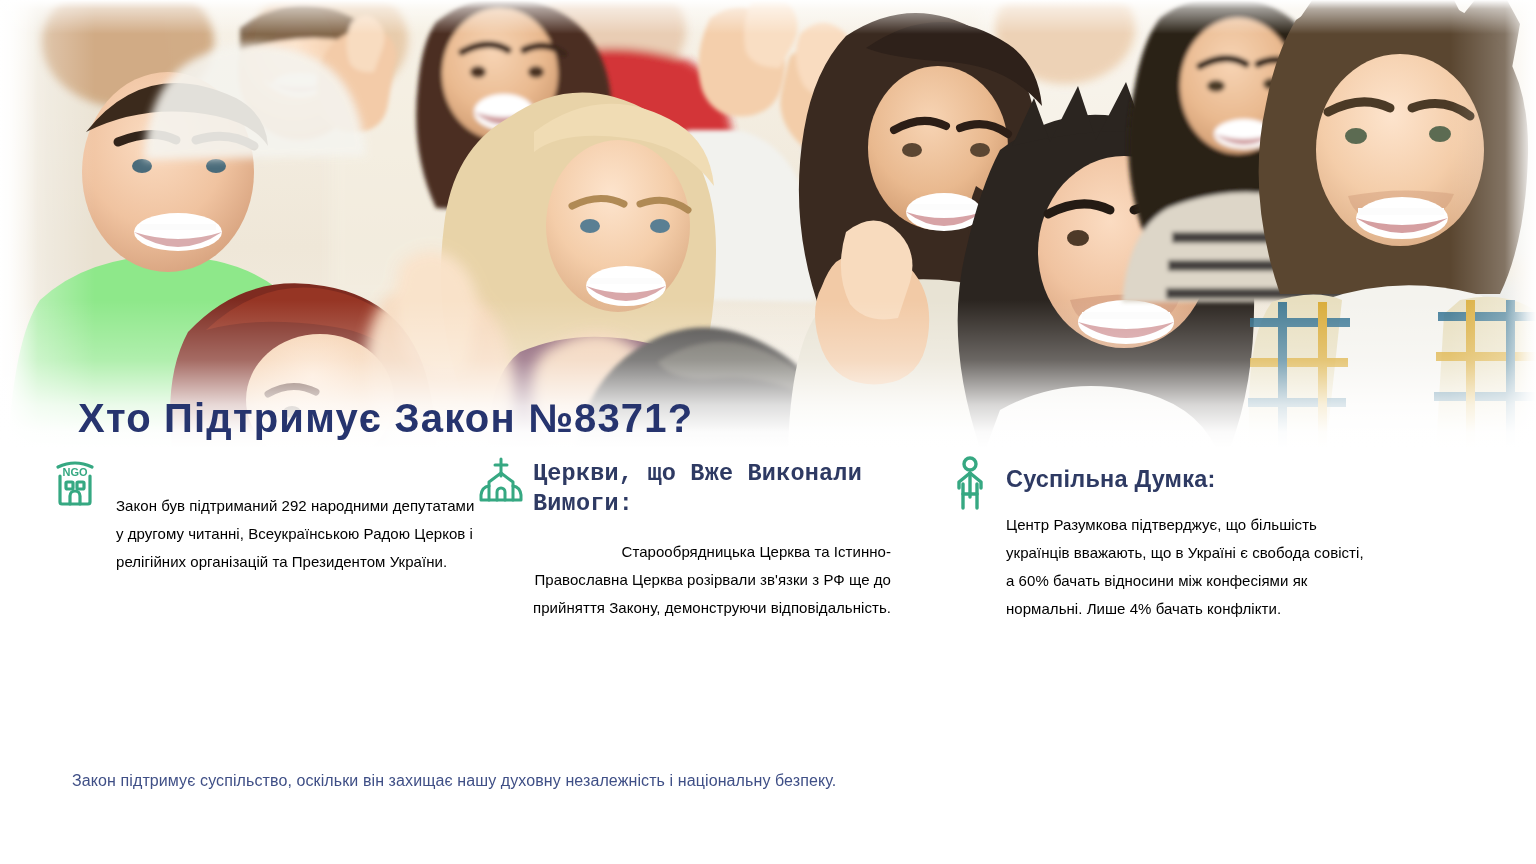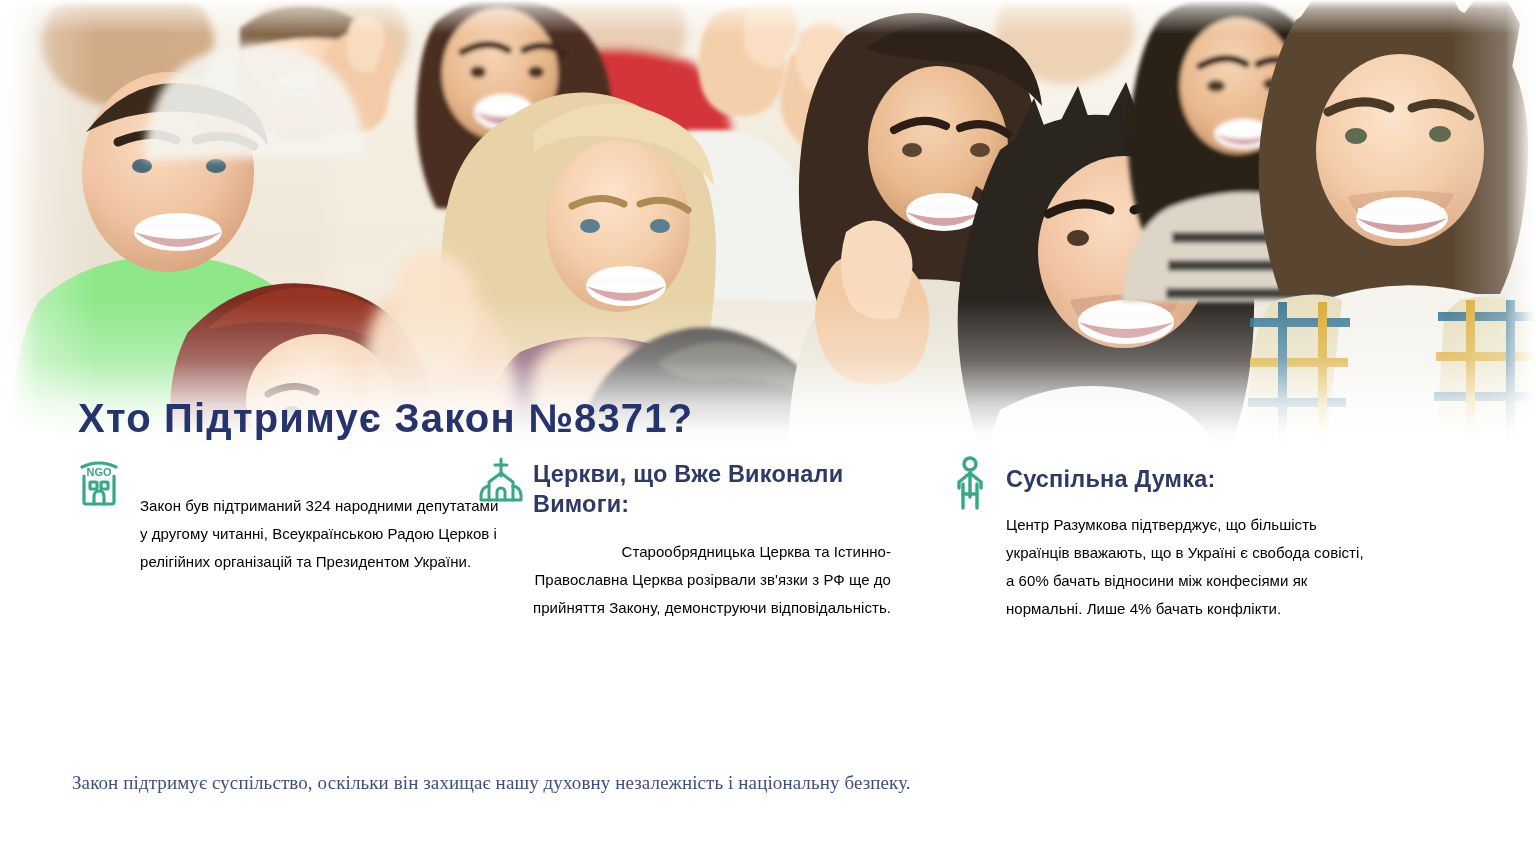--- a/index.html
+++ b/index.html
@@ -82,21 +82,21 @@
     left: 0;
     top: 448px;
     width: 1536px;
     display: flex;
   }
   .col {
     box-sizing: border-box;
     display: flex;
     align-items: flex-start;
   }
-  .col-1 { width: 470px; padding-left: 76px; }
+  .col-1 { width: 470px; padding-left: 52px; }
   .col-2 { width: 470px; padding-left: 7px; }
   .col-3 { width: 520px; padding-left: 10px; }
 
   .col-icon {
     flex: 0 0 auto;
     width: 46px;
     height: 52px;
     margin-top: 8px;
     margin-right: 10px;
   }
@@ -106,44 +106,43 @@
 
   .col-heading {
     color: #2e3a63;
     font-weight: bold;
     font-size: 23.5px;
     line-height: 1.28;
     margin: 13px 0 0 0;
     letter-spacing: 0.2px;
   }
   .col-1 .col-heading { margin-top: 19px; margin-left: 8px; }
-  .col-2 .col-heading { margin-top: 11px; }
+  .col-2 .col-heading { margin-top: 11px; font-family: Liberation Mono, monospace; }
   .col-3 .col-heading { margin-top: 16px; }
 
   .col-text {
     color: #000000;
     font-size: 15px;
     line-height: 1.86;
     margin-top: 22px;
     letter-spacing: 0.05px;
   }
   .col-1 .col-text { margin-left: 8px; margin-top: 44px; width: 360px; }
   .col-2 .col-text { margin-top: 19px; width: 358px; text-align: right; }
   .col-3 .col-text { margin-top: 17px; width: 368px; }
 
   
   .footer-note {
     position: absolute;
     left: 72px;
     top: 772px;
-    font-size: 19px;
+    font-size: 16px;
     color: #3f4f86;
     letter-spacing: 0.1px;
     white-space: nowrap;
-    font-family: Liberation Serif, serif;
   }
 </style>
 </head>
 <body>
 
 <div class="hero">
   <div class="hero-photo">
     <svg viewBox="0 0 1536 448" preserveAspectRatio="none" xmlns="http://www.w3.org/2000/svg">
       <defs>
         <linearGradient id="wallg" x1="0" y1="0" x2="0" y2="1">
@@ -384,21 +383,21 @@
           <path d="M6 11 q17 -8 34 0"></path>
           <path d="M8 20 v26 a2 2 0 0 0 2 2 h26 a2 2 0 0 0 2 -2 v-26"></path>
           <rect x="14" y="26" width="7" height="7" rx="1.2"></rect>
           <rect x="25" y="26" width="7" height="7" rx="1.2"></rect>
           <path d="M18 48 v-8 a5 5 0 0 1 10 0 v8"></path>
         </g>
         <text x="23" y="20" font-family="'Liberation Sans', sans-serif" font-size="11" font-weight="bold" fill="#36a882" text-anchor="middle">NGO</text>
       </svg>
     </div>
     <div class="col-body">
-      <div class="col-text">Закон був підтриманий 324 народними депутатами у другому читанні, Всеукраїнською Радою Церков і релігійних організацій та Президентом України.</div>
+      <div class="col-text">Закон був підтриманий 292 народними депутатами у другому читанні, Всеукраїнською Радою Церков і релігійних організацій та Президентом України.</div>
     </div>
   </div>
 
   <div class="col col-2">
     <div class="col-icon">
       <svg width="48" height="52" viewBox="0 0 48 52" xmlns="http://www.w3.org/2000/svg">
         <g fill="none" stroke="#36a882" stroke-width="3" stroke-linecap="round" stroke-linejoin="round">
           <path d="M24 3 v17"></path>
           <path d="M18 9 h12"></path>
           <path d="M12 26 l12 -9 l12 9 v18 h-24 z"></path>

